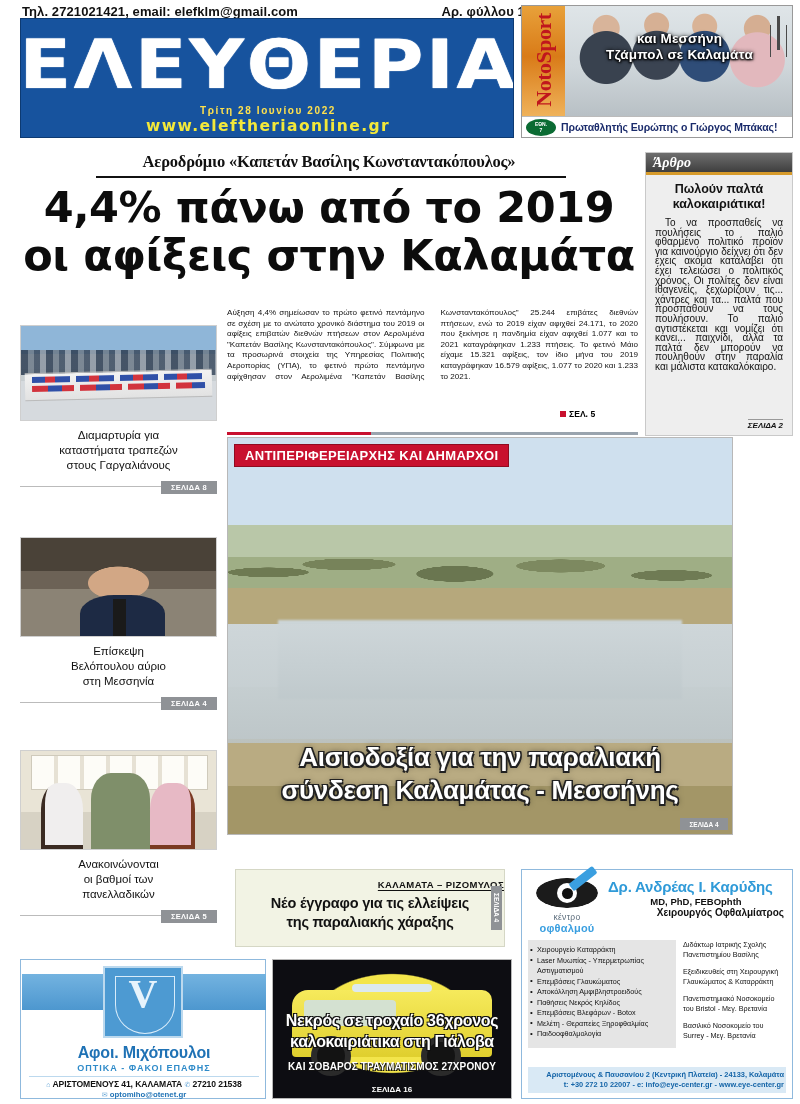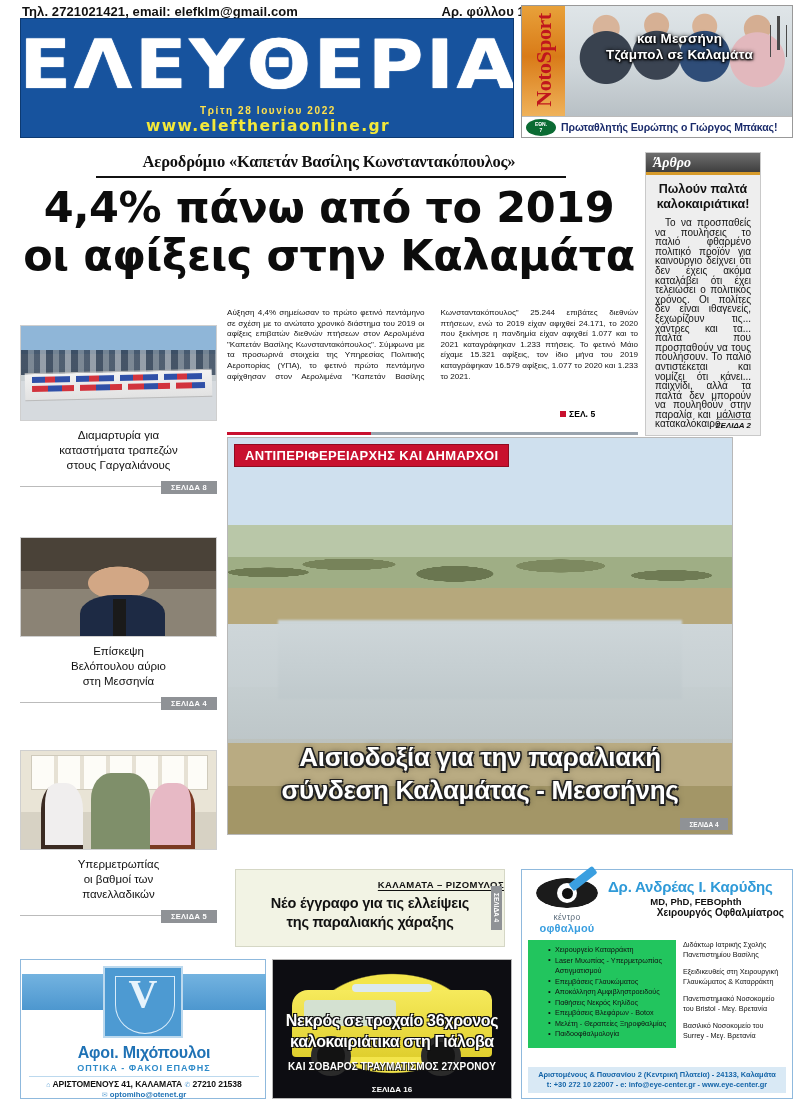--- a/index.html
+++ b/index.html
@@ -125,21 +125,21 @@
     font-size:8.1px; line-height:10.6px; color:#111; text-align:justify;
   }
   .lead-body p { text-indent:0; }
   .lead-rule {
     position:absolute; left:227px; top:432px; width:411px; height:3px;
     background:linear-gradient(90deg,#c8102e 0 35%, #9aa4ae 35% 100%);
   }
 
   
   .artbox {
-    position:absolute; left:645px; top:152px; width:116px; height:284px;
+    position:absolute; left:645px; top:152px; width:148px; height:284px;
     background:#eeeeee; border:1px solid #c9c9c9;
   }
   .art-head {
     height:22px; background:linear-gradient(180deg,#6e6e6e,#3f3f3f);
     border-bottom:3px solid #d79b2b;
     display:flex; align-items:center; padding-left:7px;
   }
   .art-head span {
     color:#fff; font-family:"Liberation Serif", serif; font-style:italic;
     font-weight:bold; font-size:14px;
@@ -335,34 +335,34 @@
     background:#3a9fe0; transform:rotate(-38deg); border-radius:2px;
   }
   .eye-logo-t1{ margin-top:4px; font-size:8.5px; color:#5a6b7a; letter-spacing:.3px;}
   .eye-logo-t2{ font-size:11px; color:#3a9fe0; font-weight:bold; letter-spacing:.2px;}
   .eye-names { flex:1; padding-left:4px; }
   .eye-dr { font-size:15px; font-weight:bold; color:#2f9ad8; letter-spacing:-0.2px; }
   .eye-cred { font-size:9.5px; font-weight:bold; color:#111; text-align:center; margin-top:1px;}
   .eye-spec { font-size:10px; font-weight:bold; color:#111; text-align:right; }
   .eye-mid { display:flex; margin:4px 6px 0; }
   .eye-list {
-    width:148px; background:#22c55e; padding:5px 4px 5px 20px;
+    width:148px; background:#e5e5e5; padding:5px 4px 5px 2px;
     font-size:7.2px; line-height:10.5px; color:#111;
   }
   .eye-list li { list-style:none; position:relative; padding-left:7px; }
   .eye-list li:before{
     content:"•"; position:absolute; left:0; top:-0.5px; color:#111; font-size:8px;
   }
   .eye-right {
     flex:1; padding-left:7px; font-size:7.2px; line-height:10px; color:#111;
   }
   .eye-right p { margin-bottom:7px; }
   .eye-foot {
     position:absolute; left:6px; right:6px; bottom:5px;
-    background:#d9e9f5; padding:3px 2px; text-align:center;
+    background:#d9e9f5; padding:3px 2px; text-align:right;
     font-size:7.4px; font-weight:bold; color:#1565a8; line-height:10px;
   }
 
   
   .optad {
     position:absolute; left:20px; top:959px; width:246px; height:140px;
     background:#fff; border:1px solid #8fb9dd;
   }
   .opt-band {
     position:absolute; left:1px; top:14px; width:244px; height:36px;
@@ -534,21 +534,21 @@
     </div>
   </div>
 
   <div class="lcard" style="top:750px;">
     <div class="ph ph3">
       <div class="p-l"></div>
       <div class="p-mid"></div>
       <div class="p-r"></div>
     </div>
     <div class="cap">
-      <div>Υπερμετρωπίας</div>
+      <div>Ανακοινώνονται</div>
       <div>οι βαθμοί των</div>
       <div>πανελλαδικών</div>
     </div>
     <div style="position:relative; height:20px; margin-top:6px;">
       <div class="hrule" style="top:7px;"></div>
       <div class="sel-badge" style="top:2px;">ΣΕΛΙΔΑ 5</div>
     </div>
   </div>
 
   <div class="feature">

